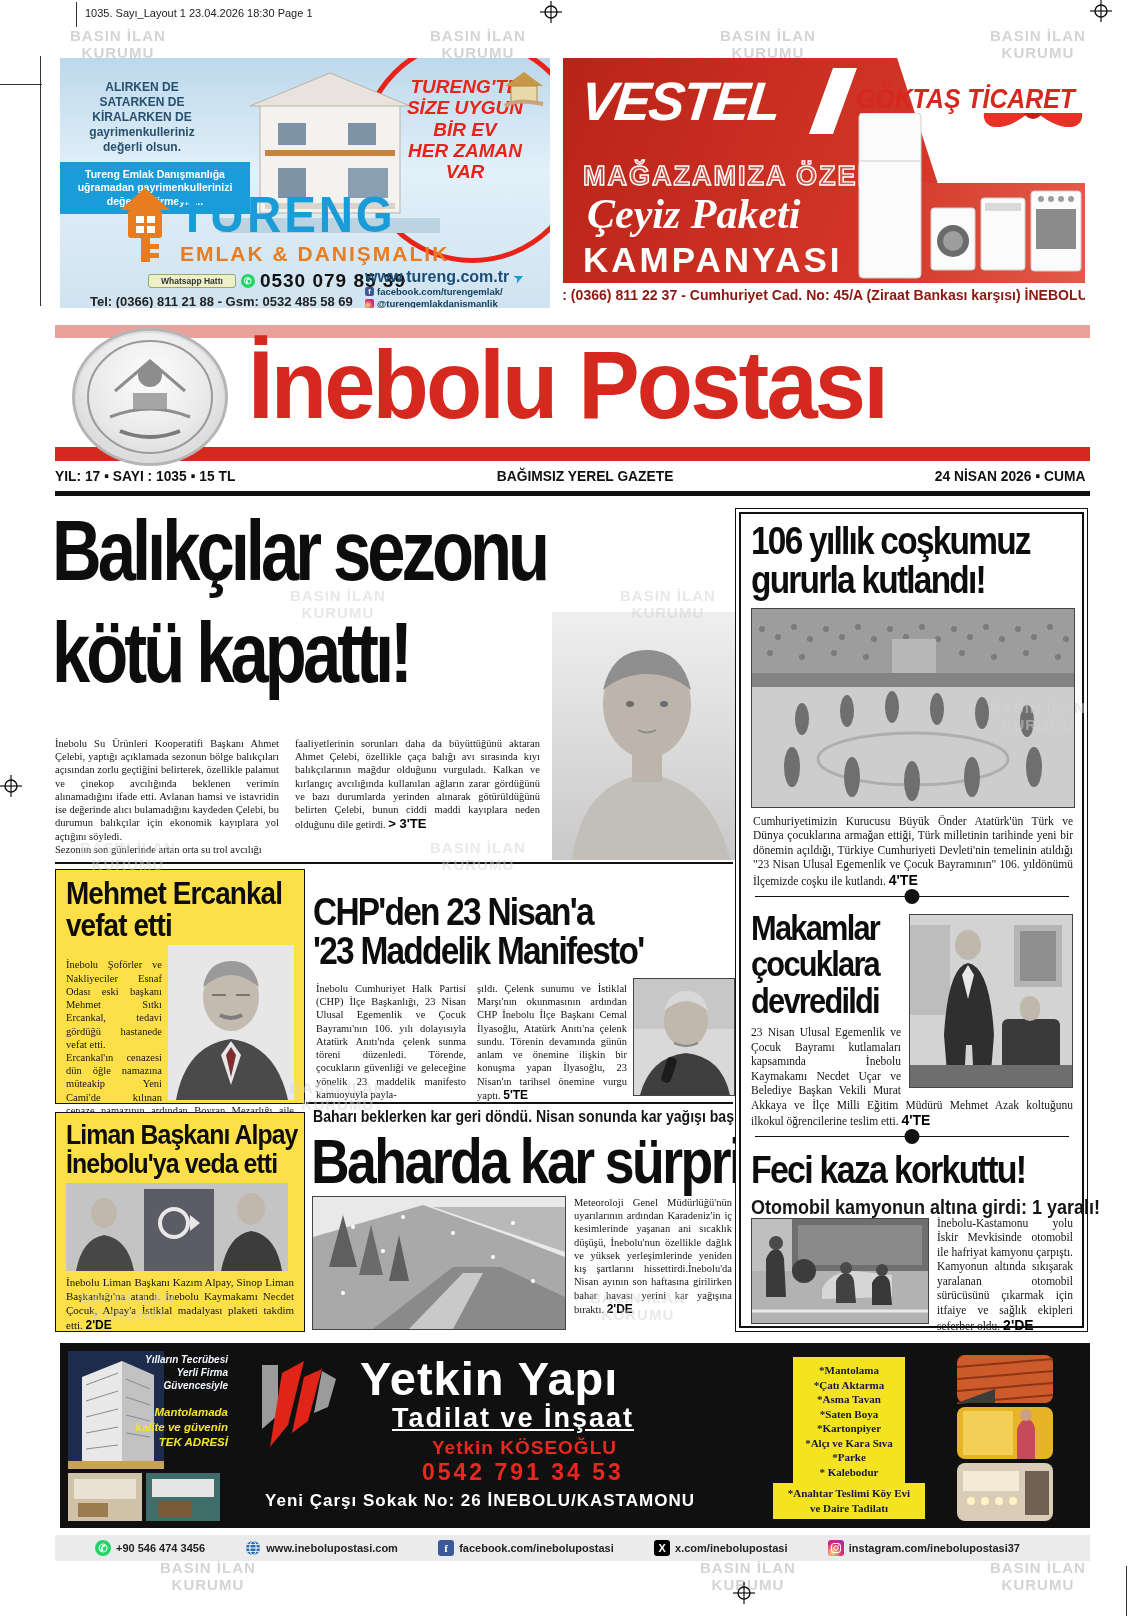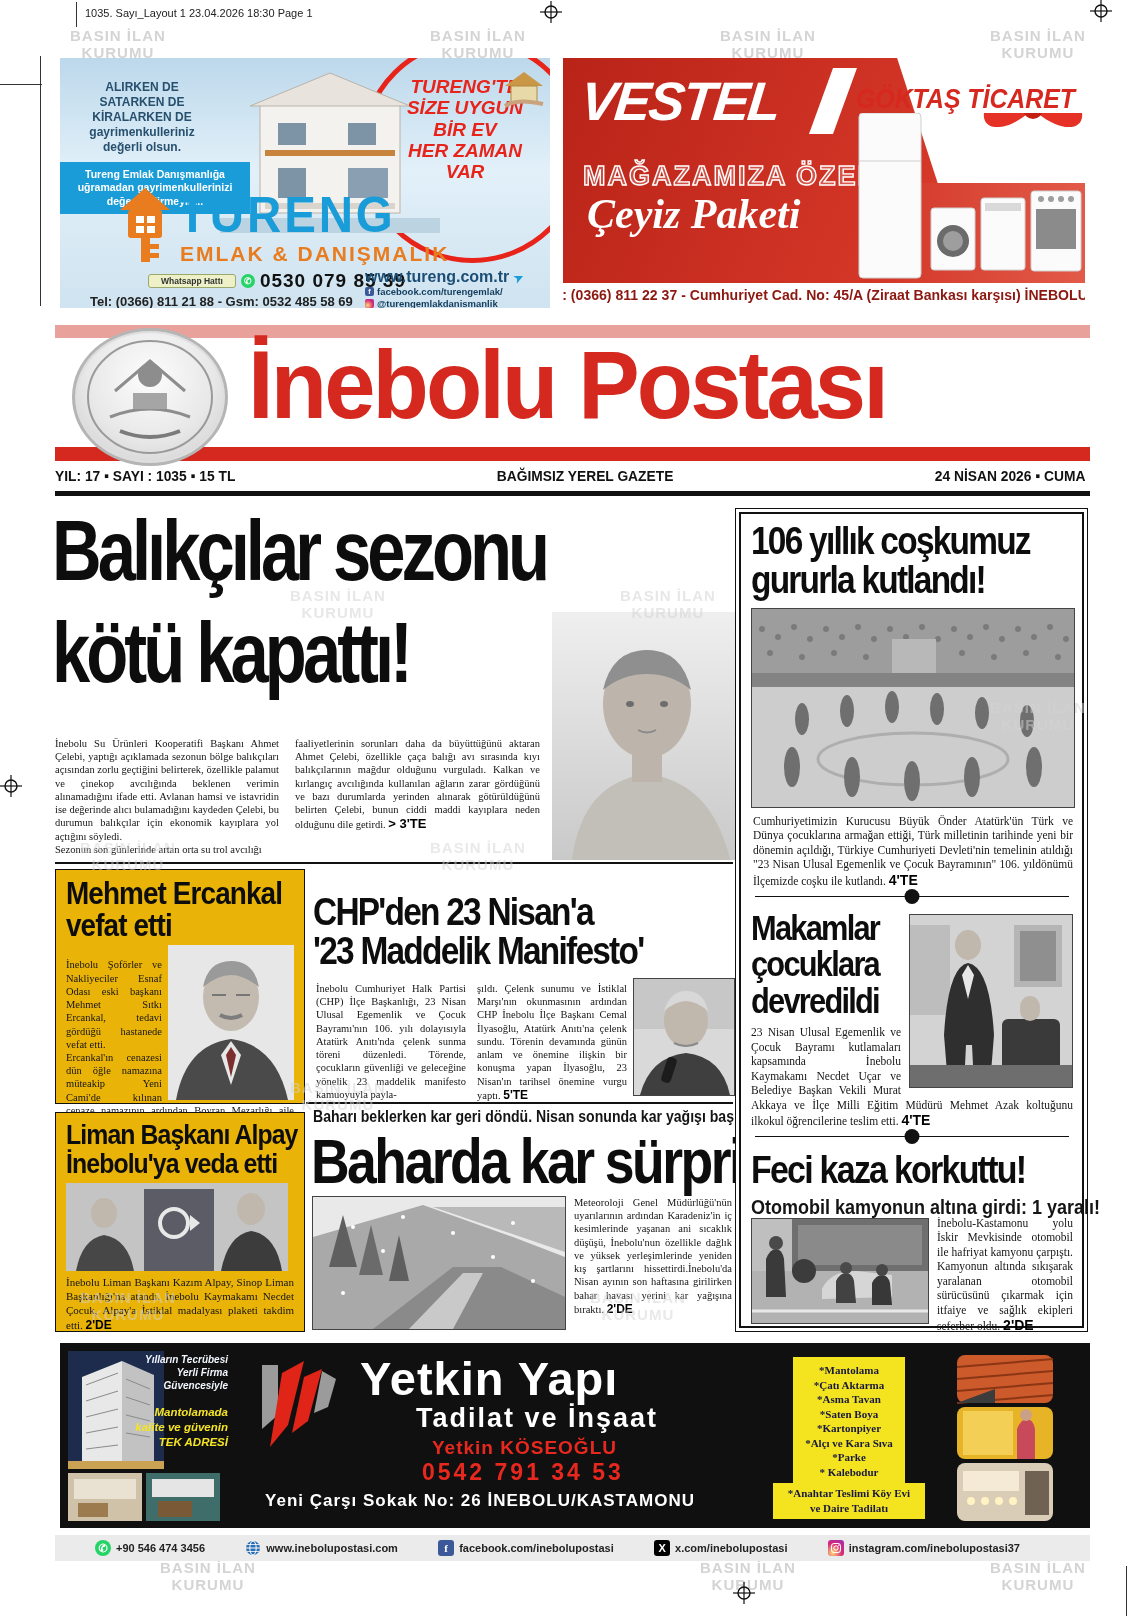--- a/index.html
+++ b/index.html
@@ -40,21 +40,21 @@
   .subhead{font-size:20px;font-weight:bold;color:#141414;transform:scaleX(.9);transform-origin:0 50%;white-space:nowrap;}
   
   .bt{font-family:"Liberation Serif",serif;font-size:10.5px;line-height:1.26;color:#151515;
       text-align:justify;}
   .bt-lg{font-size:11.5px;}
   .pl{white-space:pre-line;}
   .pref{font-family:"Liberation Sans",sans-serif;font-weight:bold;font-size:12px;color:#000;}
   .ph{background:#ddd;overflow:hidden;}
   .ph svg{display:block;}
   .ph-b{border:1px solid #444;}
-  .boxed{border:1.5px solid #111;background:#eab308;}
+  .boxed{border:1.5px solid #111;background:#fde047;}
   
   .rcol{border:1.5px solid #111;padding:3px;box-sizing:border-box;background:#fff;}
   .rcol-in{border:2.5px solid #111;position:relative;width:100%;height:100%;box-sizing:border-box;}
   .divdot{position:absolute;height:0;border-top:1.5px solid #111;}
   .divdot .dot{position:absolute;left:50%;top:-8px;width:15px;height:15px;background:#111;border-radius:50%;transform:translateX(-50%);}
   
   .tureng{background:linear-gradient(180deg,#bcd8eb 0%,#e2f0f9 45%,#cfe3f0 100%);overflow:hidden;}
   .tureng-slogan{color:#27506e;font-weight:bold;font-size:12px;text-align:center;line-height:1.25;}
   .tureng-banner{background:#1a9cd8;color:#fff;font-weight:bold;font-size:10.5px;text-align:center;
                  line-height:1.3;display:flex;align-items:center;justify-content:center;}
@@ -232,20 +232,21 @@
   </div>
 
   <div class="b vestel z" style="left:563px;top:58px;width:522px;height:248px;">
     <div class="b vestel-red" style="left:0;top:0;width:522px;height:225px;"></div>
     <div class="b" style="left:300px;top:125px;width:222px;height:100px;background:linear-gradient(90deg,#d23526,#e25a48);"></div>
     <div class="b vestel-logo" style="left:18px;top:12px;">VESTEL</div>
     <div class="b" style="left:258px;top:10px;width:24px;height:66px;background:#fff;transform:skewX(-20deg);"></div>
     <div class="b goktas" style="right:10px;top:26px;">GÖKTAŞ TİCARET</div>
     <div class="b magaza" style="left:20px;top:103px;">MAĞAZAMIZA ÖZEL</div>
     <div class="b ceyiz" style="left:24px;top:132px;">Çeyiz Paketi</div>
+    <div class="b kampanya" style="left:20px;top:182px;">KAMPANYASI</div>
 
     <svg class="b" style="left:290px;top:55px;" width="232px" height="170" viewBox="0 0 232 170">
       <rect x="6" y="0" width="62" height="165" rx="4" fill="#fbfbfb" stroke="#cfcfcf"></rect>
       <line x1="6" y1="48" x2="68" y2="48" stroke="#cfcfcf"></line>
       <rect x="78" y="95" width="44" height="62" rx="3" fill="#fbfbfb" stroke="#cfcfcf"></rect>
       <circle cx="100" cy="128" r="16" fill="#6b6b6b"></circle>
       <circle cx="100" cy="128" r="10" fill="#9e9e9e"></circle>
       <rect x="128" y="85" width="44" height="72" rx="3" fill="#fbfbfb" stroke="#cfcfcf"></rect>
       <rect x="132" y="90" width="36" height="8" fill="#d9d9d9"></rect>
       <rect x="178" y="78" width="50" height="80" rx="3" fill="#fbfbfb" stroke="#cfcfcf"></rect>
@@ -580,21 +581,21 @@
 kalite ve güvenin
 TEK ADRESİ</div>
 
     <svg class="b" style="left:192px;top:12px;" width="100" height="96" viewBox="0 0 100 96">
       <polygon points="10,10 26,10 26,60 10,74" fill="#9b9b9b"></polygon>
       <polygon points="30,18 52,6 36,70 18,92" fill="#e02417"></polygon>
       <polygon points="52,22 70,14 56,66 40,78" fill="#e02417"></polygon>
       <polygon points="70,16 84,24 76,52 62,58" fill="#9b9b9b"></polygon>
     </svg>
     <div class="b yet-brand" style="left:300px;top:8px;">Yetkin Yapı</div>
-    <div class="b yet-sub" style="left:356px;top:60px;">Tadilat ve İnşaat</div>
+    <div class="b yet-sub" style="left:332px;top:60px;text-decoration:underline;">Tadilat ve İnşaat</div>
     <div class="b yet-owner" style="left:372px;top:94px;">Yetkin KÖSEOĞLU</div>
     <div class="b yet-phone" style="left:362px;top:116px;">0542 791 34 53</div>
     <div class="b yet-addr" style="left:120px;top:148px;width:600px;text-align:center;">Yeni Çarşı Sokak No: 26 İNEBOLU/KASTAMONU</div>
 
     <div class="b yet-serv" style="left:733px;top:14px;width:112px;height:122px;padding-top:6px;">
       <div>*Mantolama</div>
       <div>*Çatı Aktarma</div>
       <div>*Asma Tavan</div>
       <div>*Saten Boya</div>
       <div>*Kartonpiyer</div>

